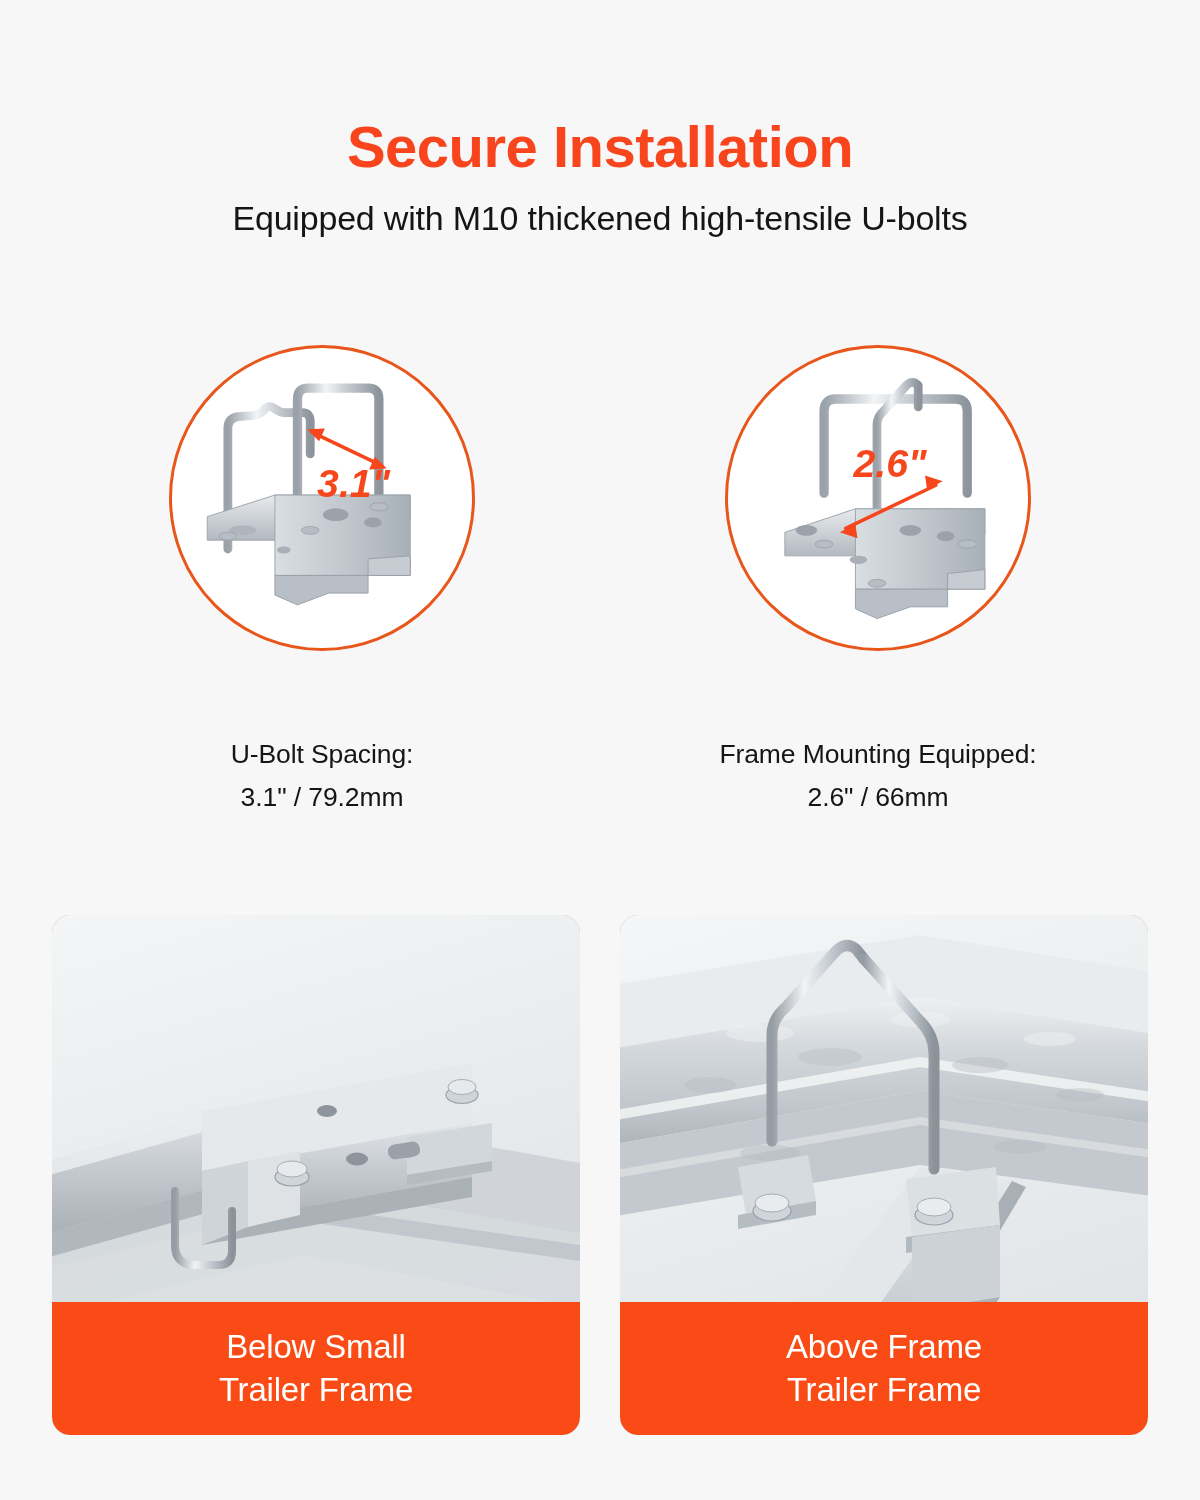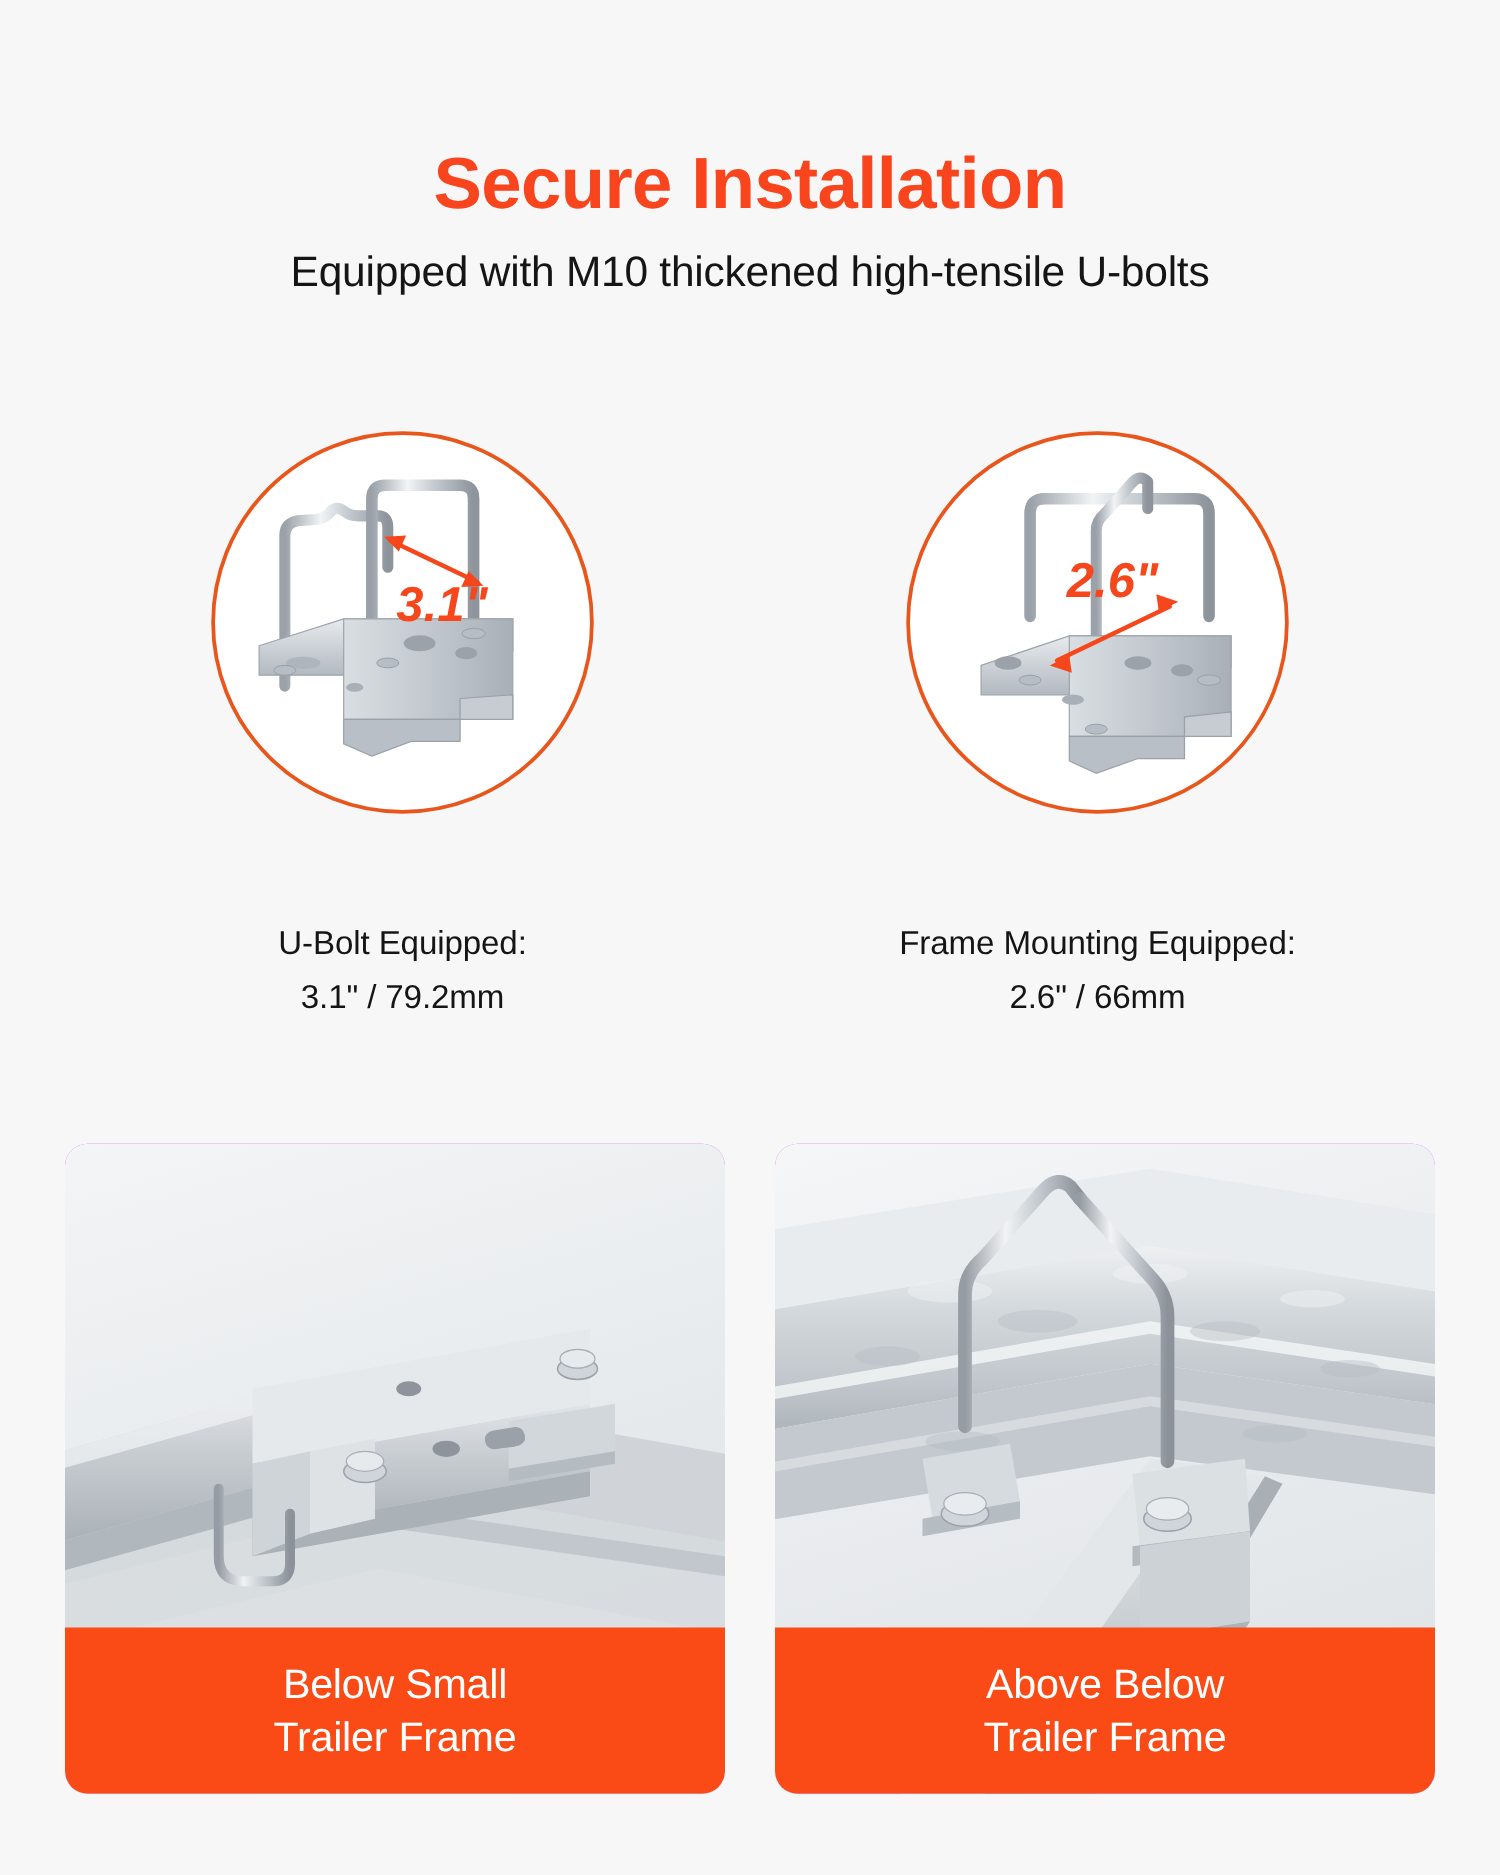--- a/index.html
+++ b/index.html
@@ -95,21 +95,21 @@
     width: 1096px;
     display: flex;
     gap: 40px;
   }
   .photo-card {
     position: relative;
     width: 528px;
     height: 520px;
     border-radius: 18px;
     overflow: hidden;
-    background: #d946ef;
+    background: #a3a3a3;
   }
   .photo-card svg.scene {
     position: absolute;
     inset: 0;
     width: 100%;
     height: 100%;
     display: block;
   }
   .photo-label {
     position: absolute;
@@ -194,21 +194,21 @@
 
         <g stroke="#f6471c" stroke-width="3.6" fill="none" stroke-linecap="round">
           <line x1="143" y1="86" x2="214" y2="120"></line>
         </g>
         <polygon points="138,83 156,82 150,95" fill="#f6471c"></polygon>
         <polygon points="219,123 201,124 207,111" fill="#f6471c"></polygon>
         <text x="148" y="152" fill="#f6471c" font-family="'Liberation Sans', sans-serif" font-size="40" font-weight="bold" font-style="italic">3.1"</text>
       </svg>
     </div>
     <div class="caption">
-      <span>U-Bolt Equipped:</span>
+      <span>U-Bolt Spacing:</span>
       <span class="val">3.1" / 79.2mm</span>
     </div>
   </div>
 
   <div class="spec-col">
     <div class="circle">
       <svg viewBox="0 0 306 306" xmlns="http://www.w3.org/2000/svg">
         <defs>
           <linearGradient id="rodB" x1="0" y1="0" x2="1" y2="0">
             <stop offset="0" stop-color="#9aa1a8"></stop>
@@ -425,17 +425,17 @@
         <line x1="388" y1="256" x2="388" y2="310"></line>
       </g>
 
       <ellipse cx="152" cy="296" rx="19" ry="10" fill="#cfd5da" stroke="#9aa1a8" stroke-width="1.2"></ellipse>
       <ellipse cx="152" cy="288" rx="17" ry="9" fill="#e8ecef" stroke="#a6adb3" stroke-width="1"></ellipse>
       <ellipse cx="314" cy="300" rx="19" ry="10" fill="#cfd5da" stroke="#9aa1a8" stroke-width="1.2"></ellipse>
       <ellipse cx="314" cy="292" rx="17" ry="9" fill="#e8ecef" stroke="#a6adb3" stroke-width="1"></ellipse>
     </svg>
 
     <div class="photo-label">
-      <span>Above Below</span>
+      <span>Above Frame</span>
       <span>Trailer Frame</span>
     </div>
   </div>
 </div>
 
 </body></html>

